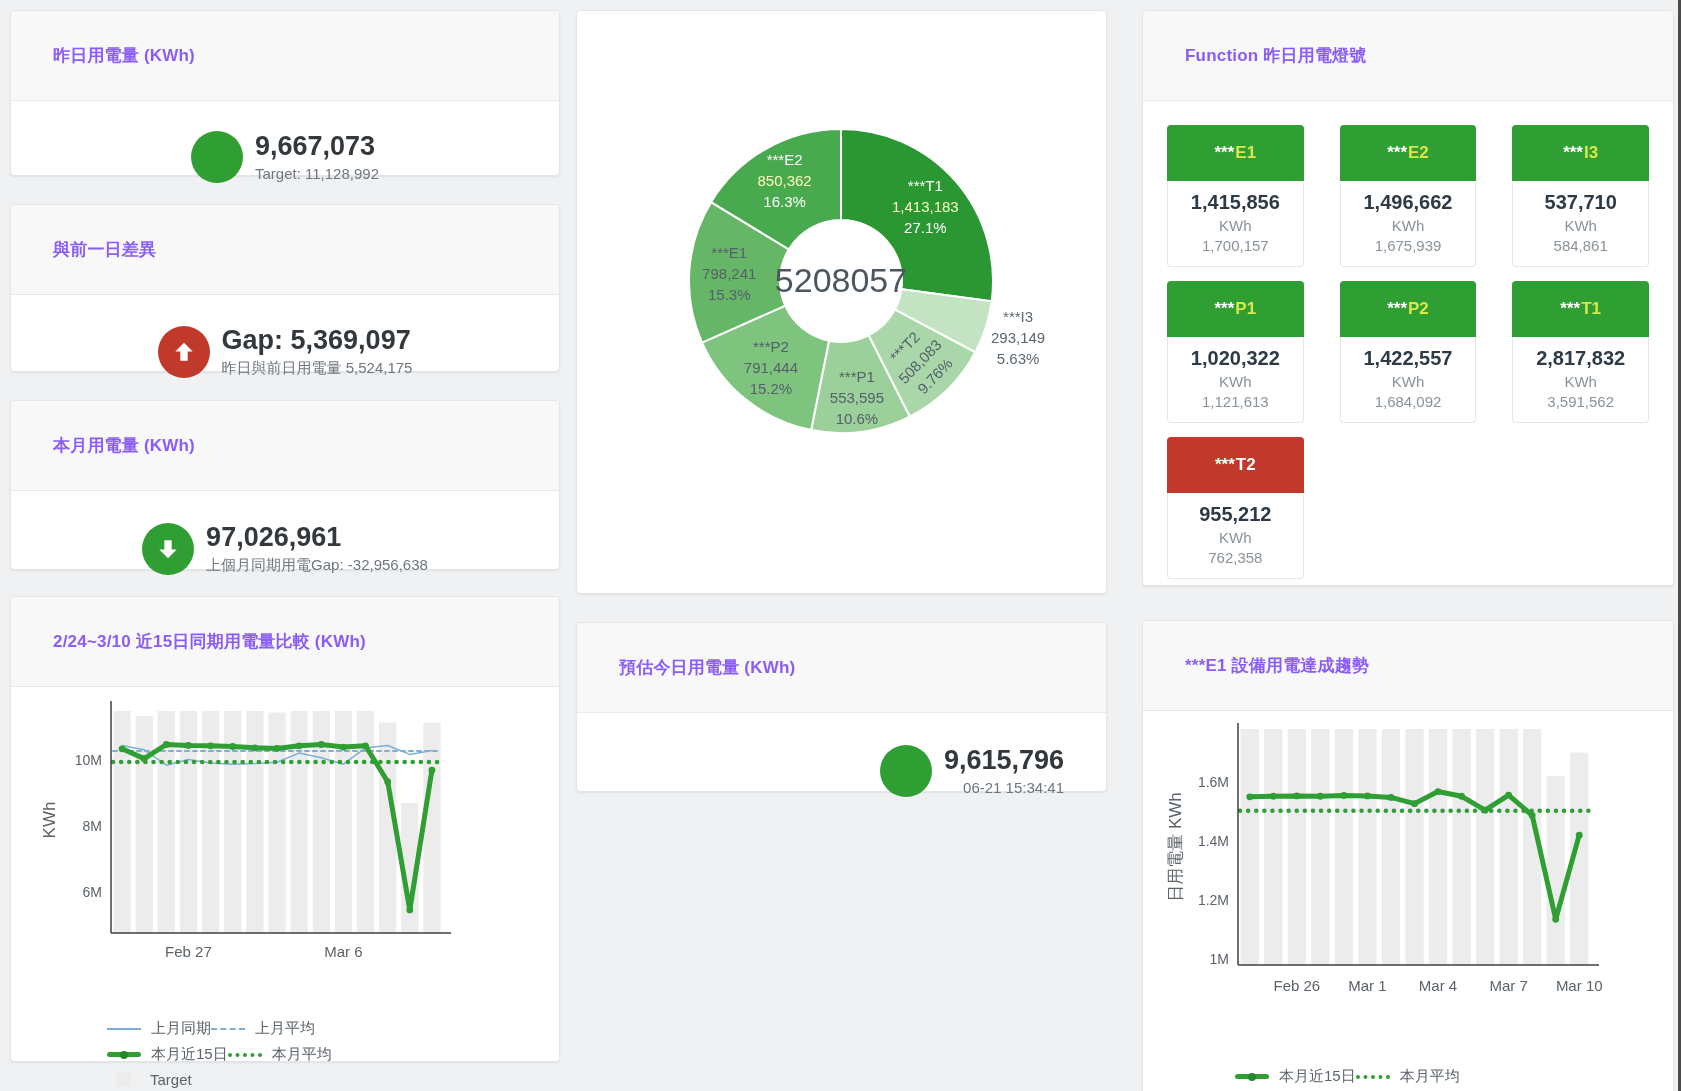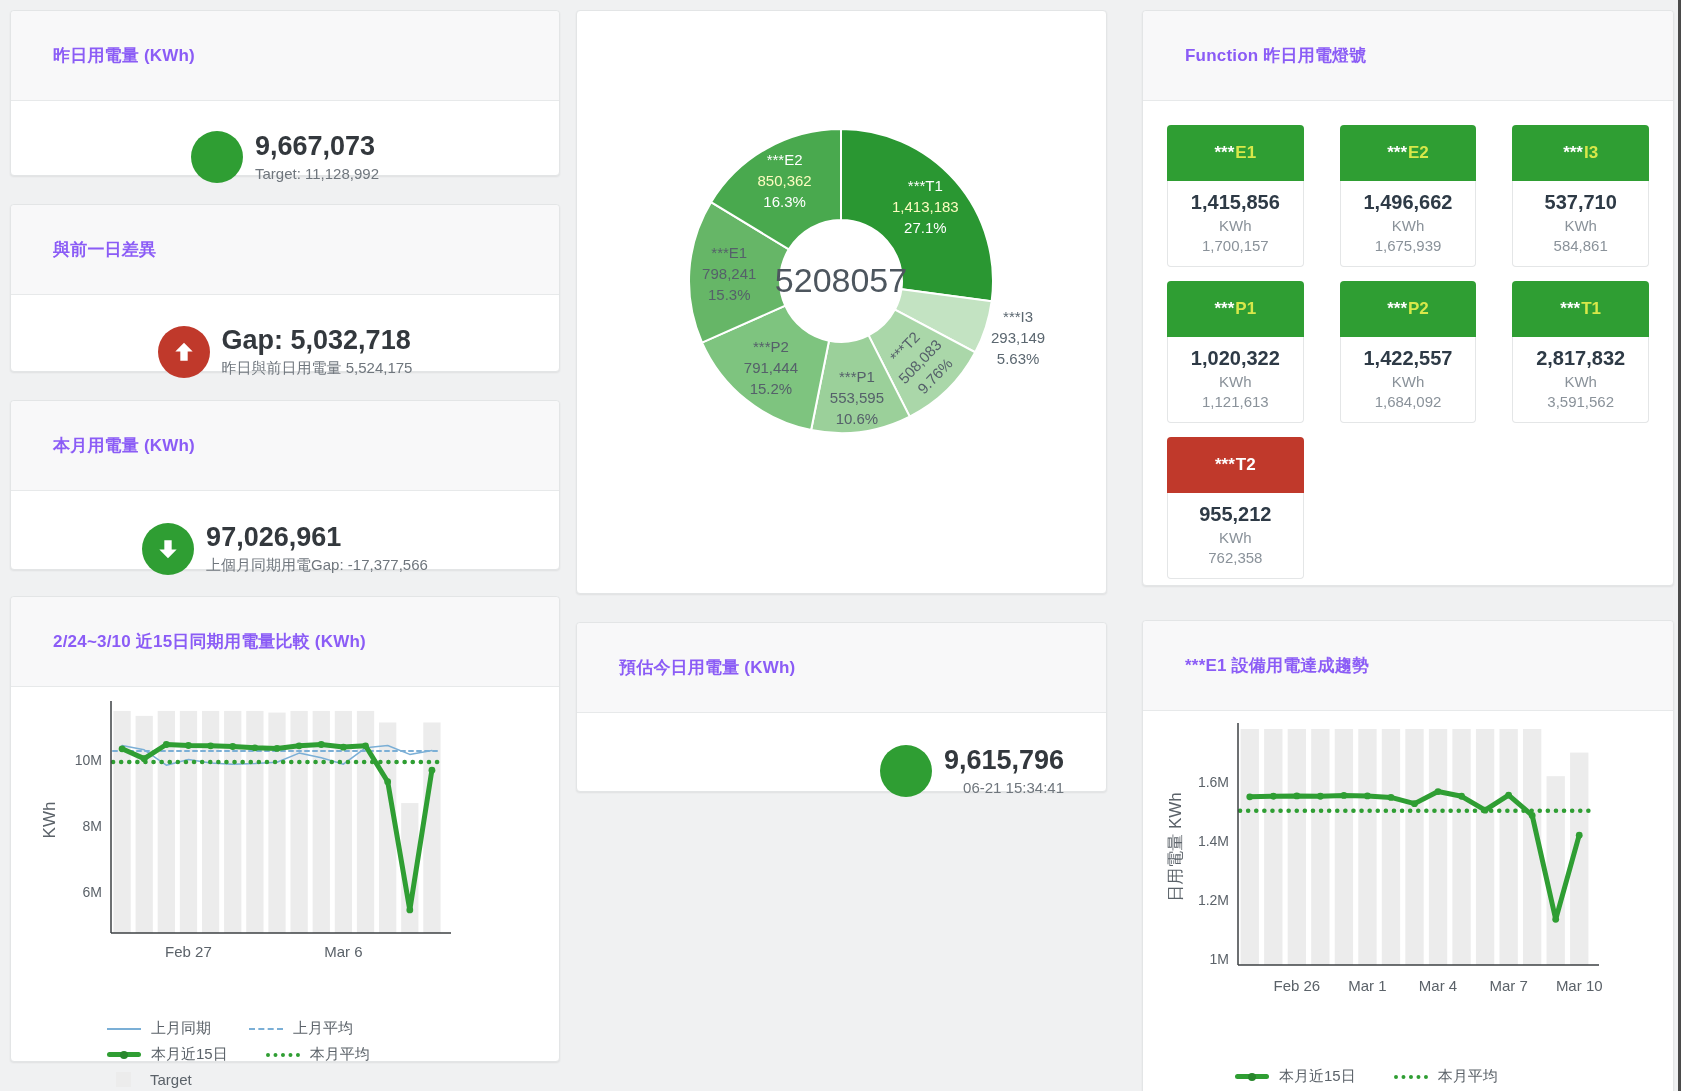--- a/index.html
+++ b/index.html
@@ -21,21 +21,21 @@
   .tile-header{height:56px;border-radius:4px 4px 0 0;display:flex;align-items:center;justify-content:center;font-size:17px;font-weight:700;color:#fff;}
   .tile-code{margin-left:1px;}
   .tile-body{border:1px solid #e4e6e7;border-top:none;border-radius:0 0 4px 4px;text-align:center;padding:10px 4px 12px;background:#fff;}
   .tile-value{font-size:20px;font-weight:700;color:#2e3a46;}
   .tile-unit{font-size:15px;color:#8a929a;margin-top:3px;}
   .tile-target{font-size:15px;color:#8a929a;margin-top:3px;}
   
   svg{display:block;}
   .legend{margin-top:36px;margin-left:96px;}
   .legend.tight{margin-top:50px;margin-left:92px;}
-  .legend-row{display:flex;align-items:center;gap:38px;margin-bottom:7px;}
+  .legend-row{display:flex;align-items:center;margin-bottom:7px;}
   .legend-item{display:flex;align-items:center;gap:10px;font-size:15px;color:#5b6269;}
   .lm{display:inline-block;}
   .lm-solid-blue{width:34px;border-top:2px solid #7bafd6;}
   .lm-dash-blue{width:34px;border-top:2px dashed #7bafd6;}
   .lm-thick-green{width:34px;height:5px;background:#2f9e33;border-radius:3px;position:relative;}
   .lm-thick-green::after{content:"";position:absolute;left:13px;top:-1.5px;width:8px;height:8px;background:#28872c;border-radius:50%;}
   .lm-dots-green{width:34px;border-top:4px dotted #2f9e33;}
   .lm-square{width:15px;height:15px;background:#ececec;margin:0 9px;}
   .edge-strip{position:absolute;right:0;top:0;width:3px;height:1091px;background:#4a4a4a;}
 </style>
@@ -61,39 +61,39 @@
     <header class="card-header">
       <h2 class="card-title">與前一日差異</h2>
     </header>
     <div class="stat-body">
       <span class="circle-icon red-bg">
         <svg width="26" height="26" viewBox="0 0 24 24">
             <path d="M12 3.5 L20 11.5 H15.4 V20 H8.6 V11.5 H4 Z" fill="#ffffff"></path>
           </svg>
       </span>
       <div>
-        <div class="stat-value">Gap: 5,032,718</div>
+        <div class="stat-value">Gap: 5,369,097</div>
         <div class="stat-sub">昨日與前日用電量 5,524,175</div>
       </div>
     </div>
   </section>
 
   <section class="card" style="left:10px;top:400px;width:548px;height:168px;">
     <header class="card-header">
       <h2 class="card-title">本月用電量 (KWh)</h2>
     </header>
     <div class="stat-body">
       <span class="circle-icon green-bg">
         <svg width="26" height="26" viewBox="0 0 24 24">
             <path d="M12 20.5 L4 12.5 H8.6 V4 H15.4 V12.5 H20 Z" fill="#ffffff"></path>
           </svg>
       </span>
       <div>
         <div class="stat-value">97,026,961</div>
-        <div class="stat-sub">上個月同期用電Gap: -17,377,566</div>
+        <div class="stat-sub">上個月同期用電Gap: -32,956,638</div>
       </div>
     </div>
   </section>
 
   <section class="card" style="left:10px;top:596px;width:548px;height:464px;">
     <header class="card-header">
       <h2 class="card-title">2/24~3/10 近15日同期用電量比較 (KWh)</h2>
     </header>
     <svg id="chart-compare" width="546" height="290" style="margin-top:6px;">
         <rect x="102.43466666666666" y="17.94759825327509" width="17.264" height="222.0524017467249" fill="#ececec"></rect>

